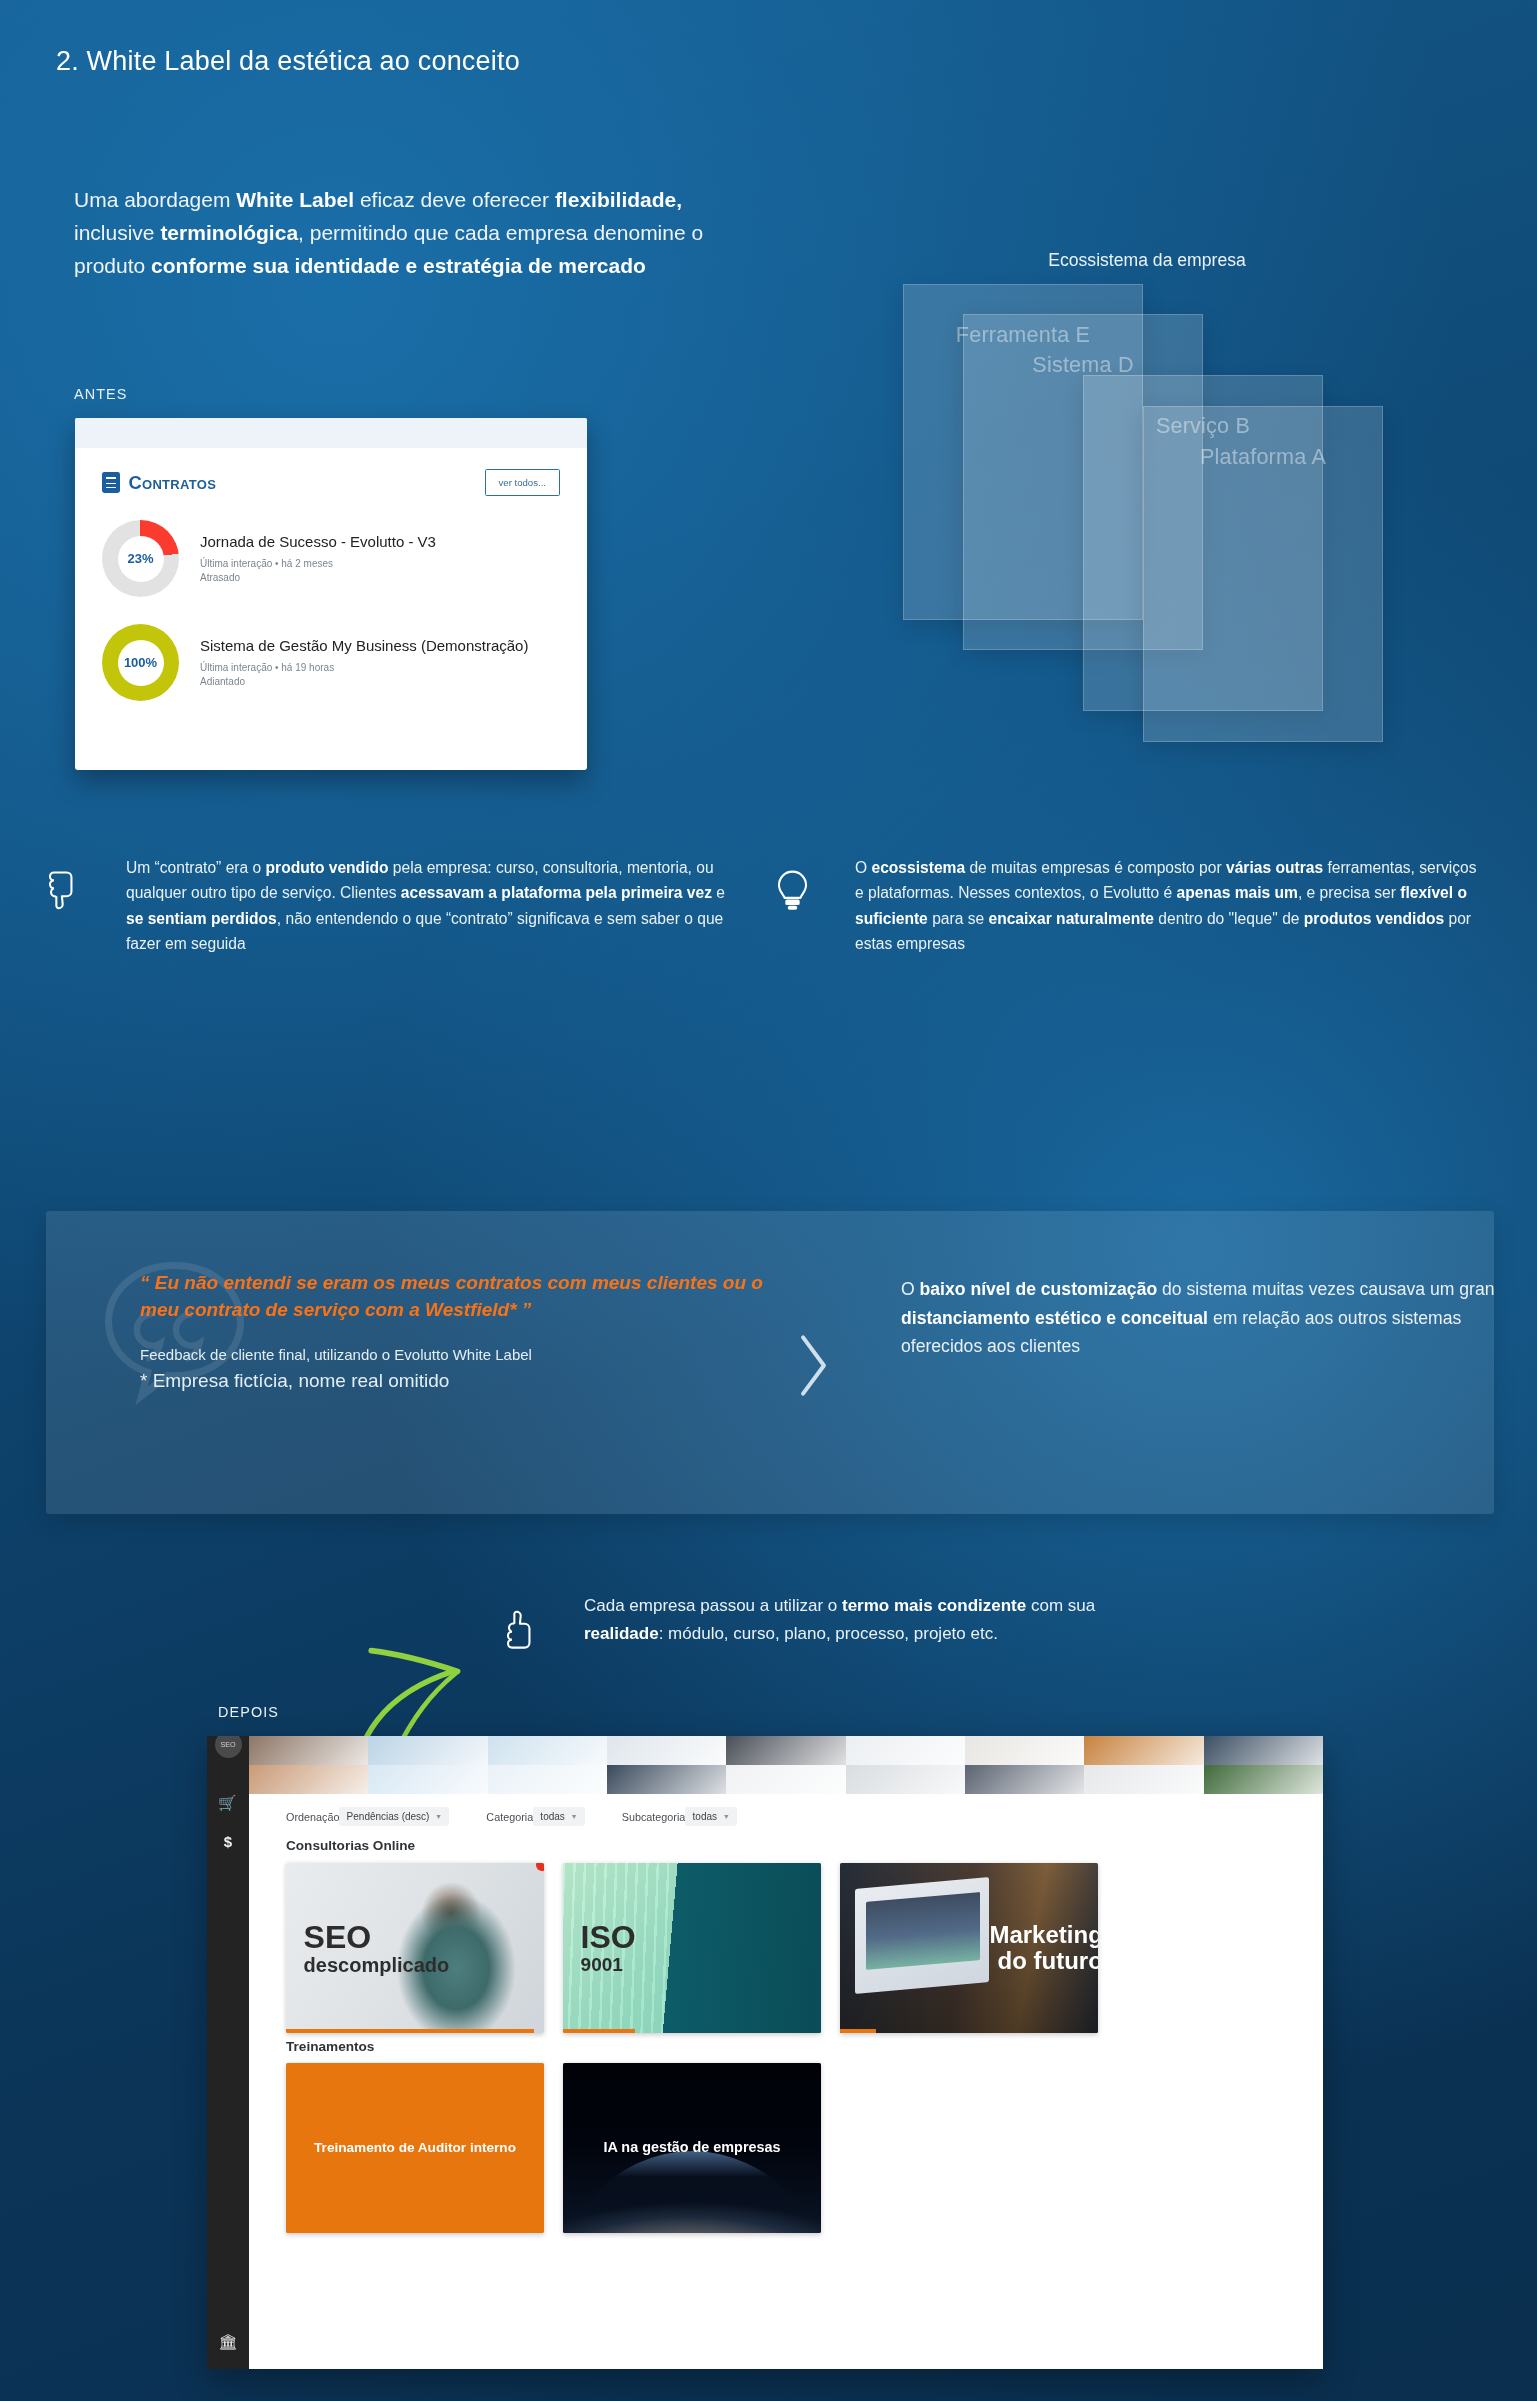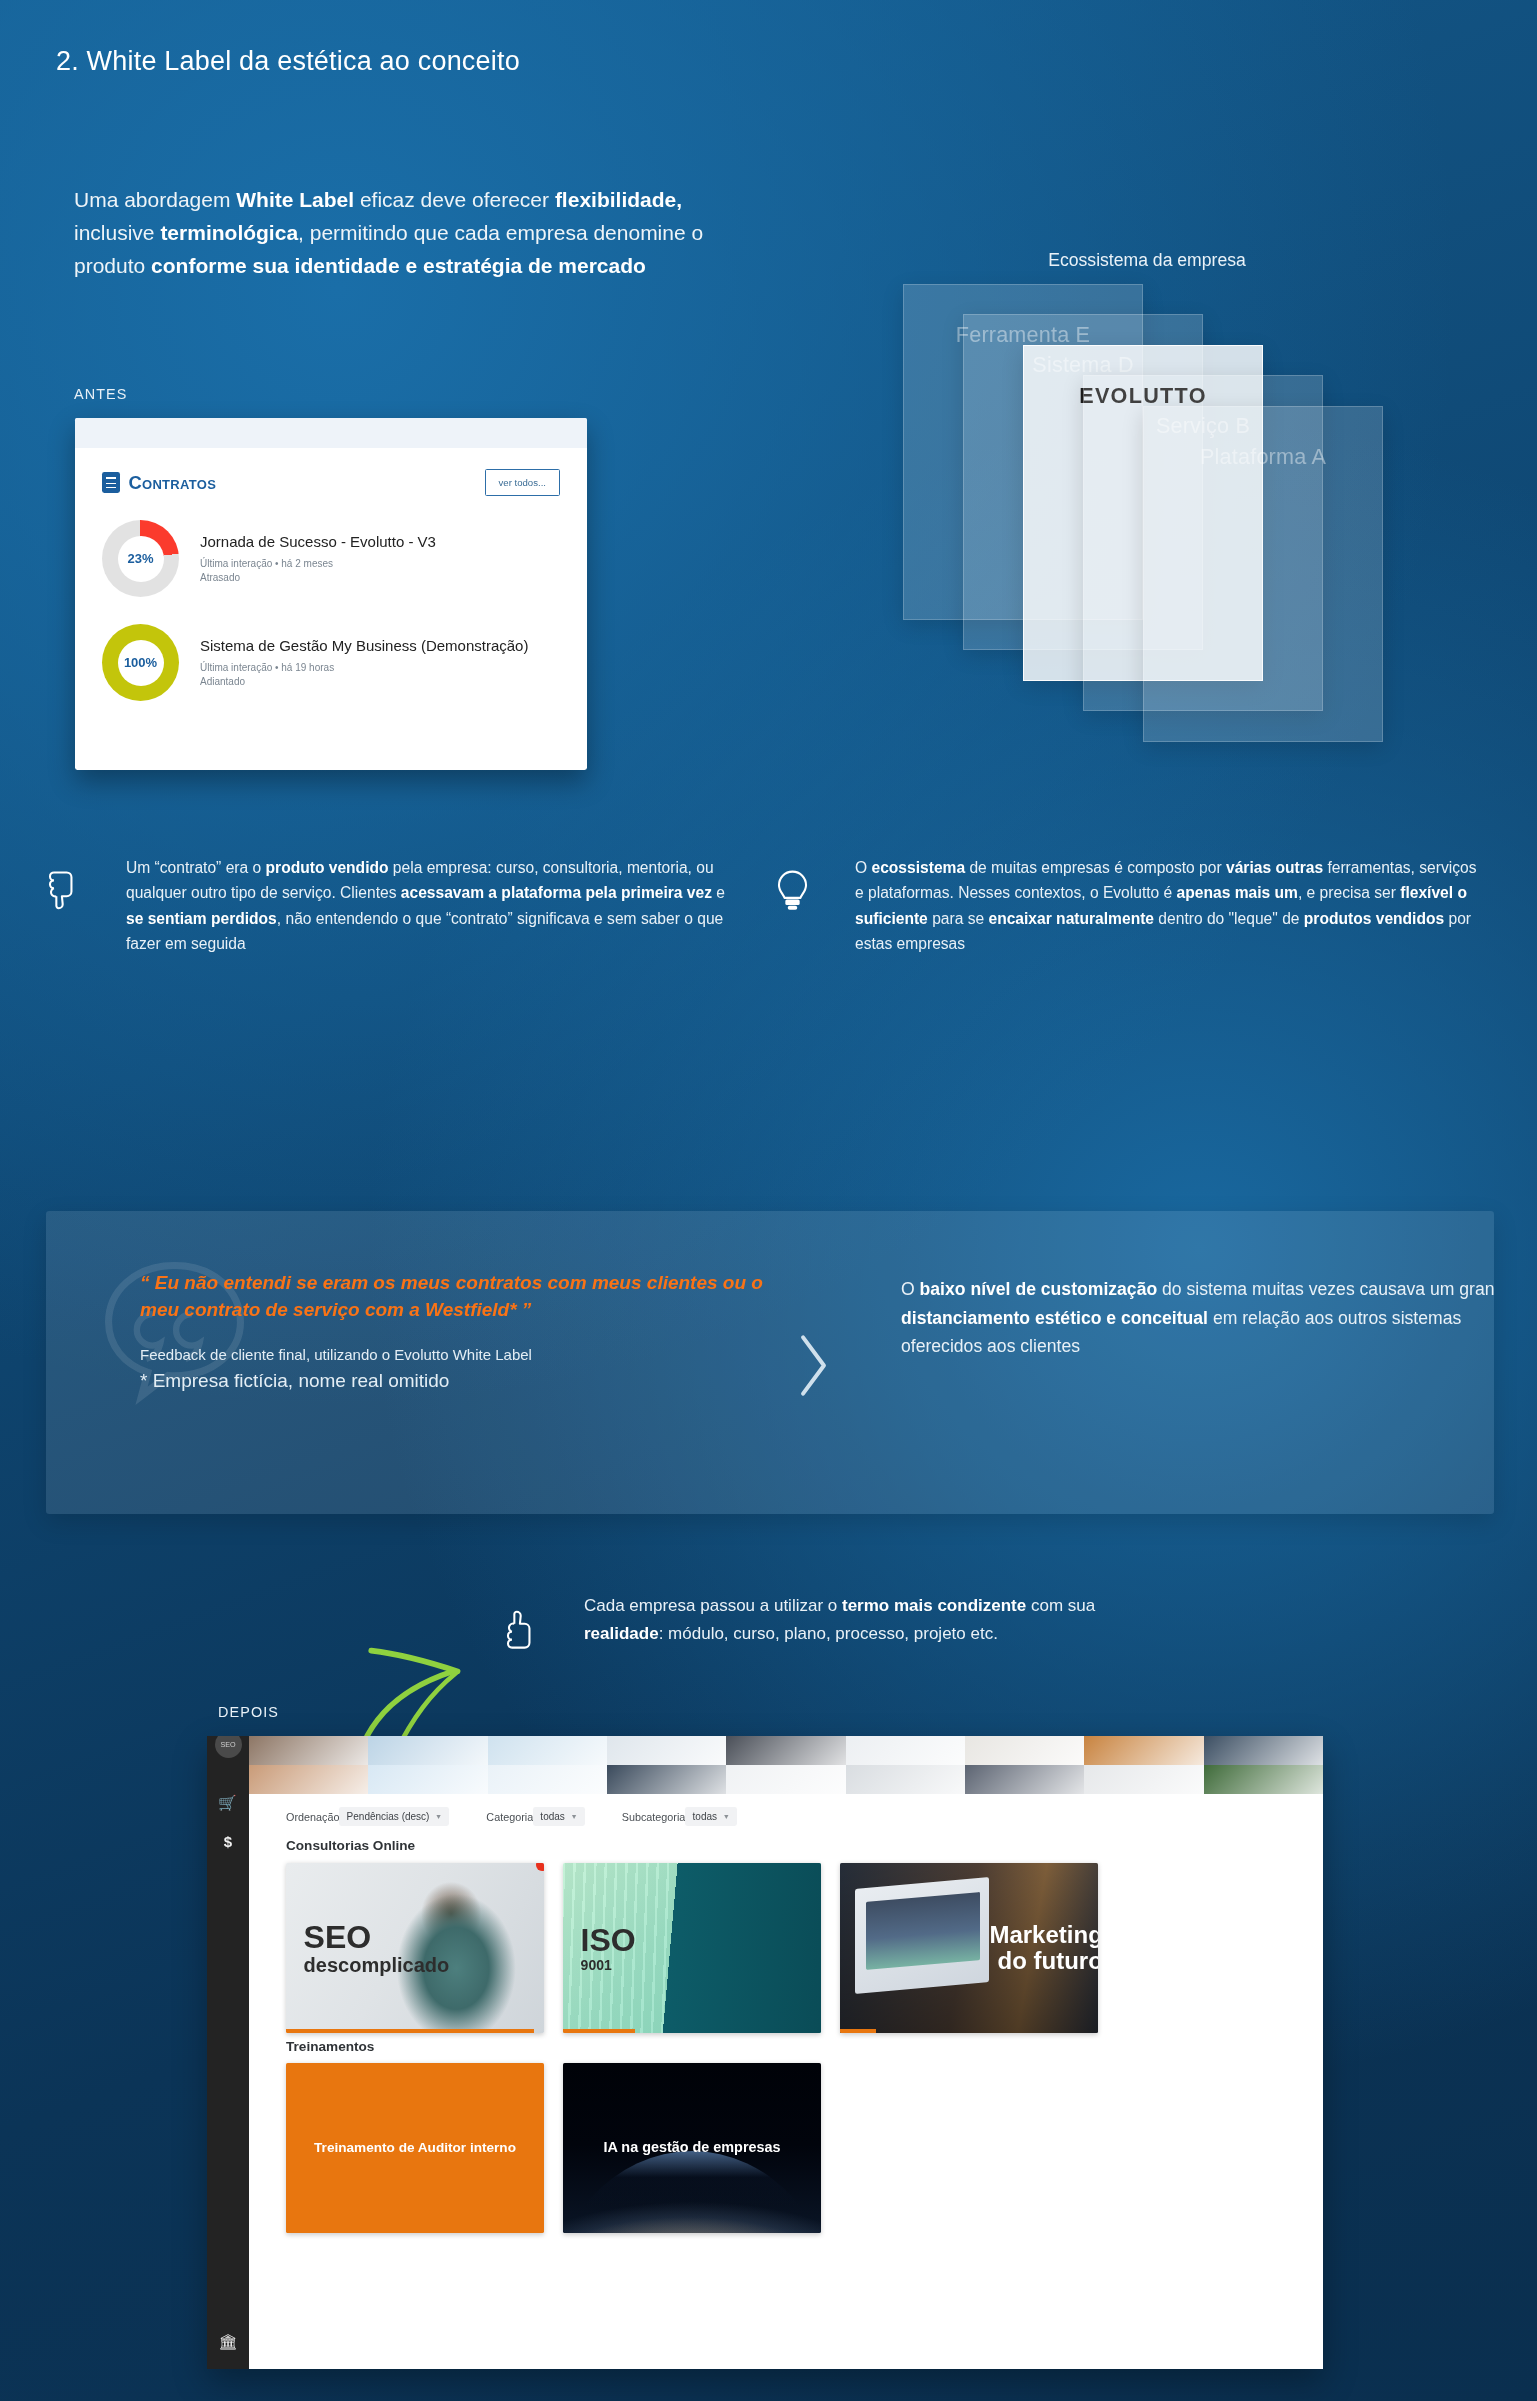--- a/index.html
+++ b/index.html
@@ -293,23 +293,20 @@
   </div>
 </div>
 
 <div class="eco-caption">Ecossistema da empresa</div>
 <div class="eco-stack" id="eco-stack">
     <div class="eco-card eco-c0">
       <div class="eco-name">Ferramenta E</div>
     </div>
     <div class="eco-card eco-c1">
       <div class="eco-name">Sistema D</div>
-    </div>
-    <div class="eco-card eco-c2 highlight">
-      <div class="eco-name">EVOLUTTO</div>
     </div>
     <div class="eco-card eco-c3">
       <div class="eco-name">Serviço B</div>
     </div>
     <div class="eco-card eco-c4">
       <div class="eco-name">Plataforma A</div>
     </div>
   </div>
 
 <div class="cap-block cap-left">
@@ -433,21 +430,21 @@
               <div style="font-size: 32px;">SEO</div>
               <div style="font-size: 20px;">descomplicado</div>
             </div>
             <div class="cc-bar" style="width: 96%;"></div>
             <div class="cc-dot"></div>
           </div>
           <div class="course-card">
             <div class="art-iso"></div>
             <div class="cc-label" style="color: rgb(45, 45, 45);">
               <div style="font-size: 32px;">ISO</div>
-              <div style="font-size: 14px;">9001</div>
+              <div style="font-size: 19px;">9001</div>
             </div>
             <div class="cc-bar" style="width: 28%;"></div>
           </div>
           <div class="course-card">
             <div class="art-mkt"></div>
             <div class="cc-label" style="color: rgb(255, 255, 255); left: auto; right: -4.8px; text-align: right;">
               <div style="font-size: 24px;">Marketing</div>
               <div style="font-size: 24px;">do futuro</div>
             </div>
             <div class="cc-bar" style="width: 14%;"></div>

